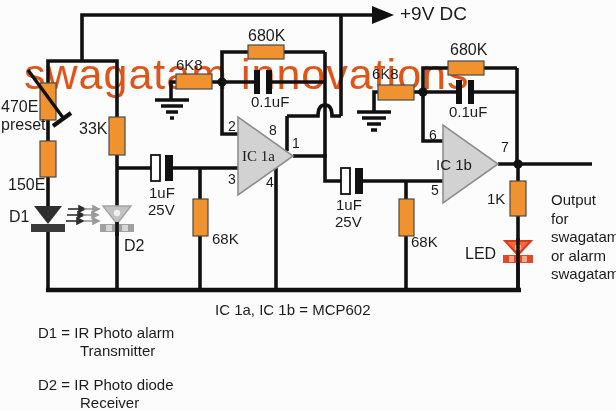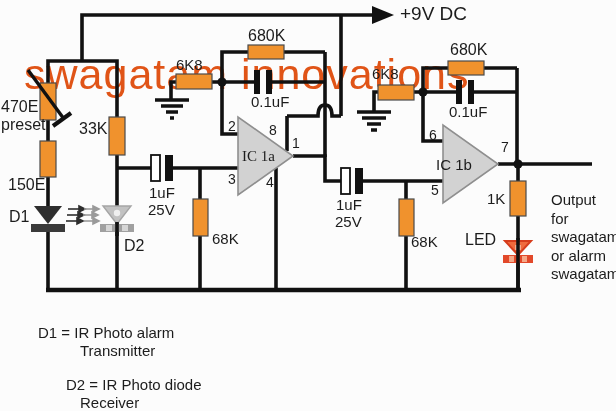--- a/index.html
+++ b/index.html
@@ -182,38 +182,39 @@
   <span class="lbl fs15" style="left:212px;top:231px;">68K</span>
 
   <span class="lbl fs15" style="left:372px;top:66px;">6K8</span>
   <span class="lbl fs16" style="left:450px;top:42px;">680K</span>
   <span class="lbl fs15" style="left:449px;top:104px;">0.1uF</span>
   <span class="lbl fs15" style="left:336px;top:197px;">1uF</span>
   <span class="lbl fs15" style="left:335px;top:214px;">25V</span>
   <span class="lbl fs15" style="left:411px;top:234px;">68K</span>
 
   <span class="lbl fs15" style="left:487px;top:191px;">1K</span>
-  <span class="lbl fs16" style="left:465px;top:232px;">LED</span>
+  <span class="lbl fs16" style="left:465px;top:246px;">LED</span>
 
   <span class="lbl fs15" style="left:242px;top:149px;font-family:Liberation Serif, serif;">IC 1a</span>
   <span class="lbl fs15" style="left:436px;top:157px;">IC 1b</span>
   <span class="lbl fs14" style="left:228px;top:119px;">2</span>
   <span class="lbl fs14" style="left:269px;top:123px;">8</span>
   <span class="lbl fs14" style="left:292px;top:136px;">1</span>
   <span class="lbl fs14" style="left:228px;top:172px;">3</span>
   <span class="lbl fs14" style="left:266px;top:175px;">4</span>
   <span class="lbl fs14" style="left:429px;top:128px;">6</span>
   <span class="lbl fs14" style="left:431px;top:183px;">5</span>
   <span class="lbl fs14" style="left:501px;top:140px;">7</span>
 
   <div class="outnote">
     <span>Output</span>
     <span>for swagatam</span>
     <span>or alarm</span>
     <span>swagatam</span>
   </div>
 
+  <span class="lbl note" style="left:215px;top:302px;">IC 1a, IC 1b = MCP602</span>
   <span class="lbl note" style="left:38px;top:325px;">D1 = IR Photo alarm</span>
   <span class="lbl note" style="left:80px;top:343px;">Transmitter</span>
-  <span class="lbl note" style="left:38px;top:377px;margin-left:28px;">D2 = IR Photo diode</span>
+  <span class="lbl note" style="left:38px;top:377px;">D2 = IR Photo diode</span>
   <span class="lbl note" style="left:80px;top:395px;">Receiver</span>
 
 </div>
 
 </body></html>

